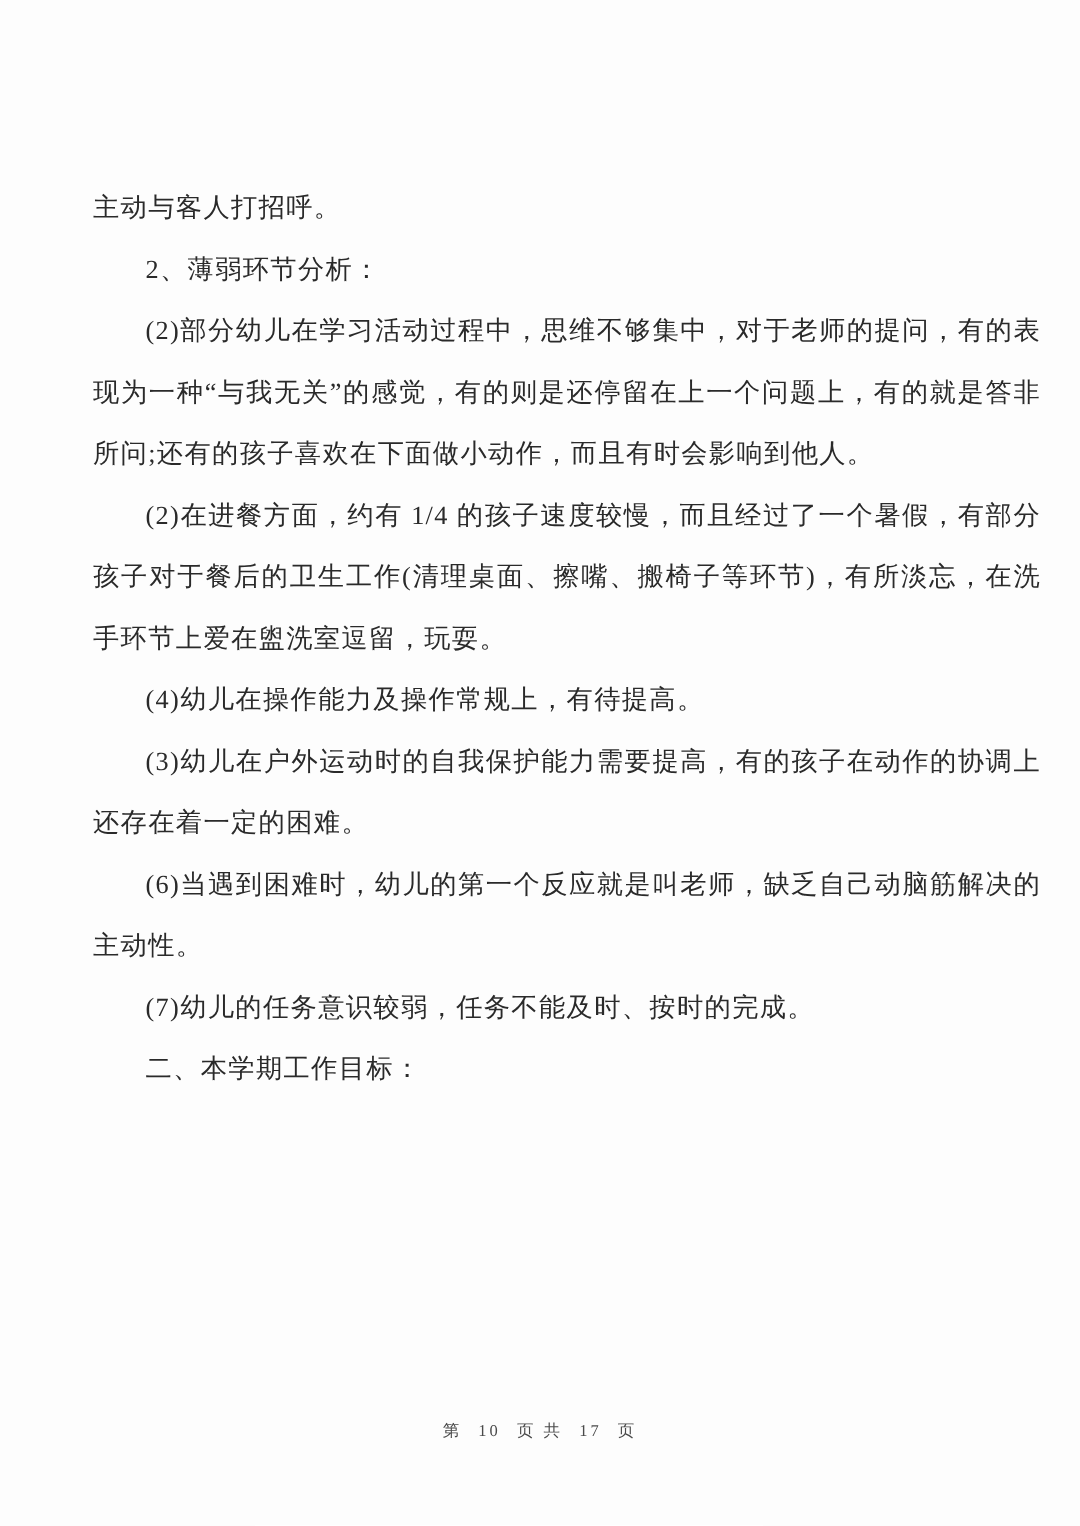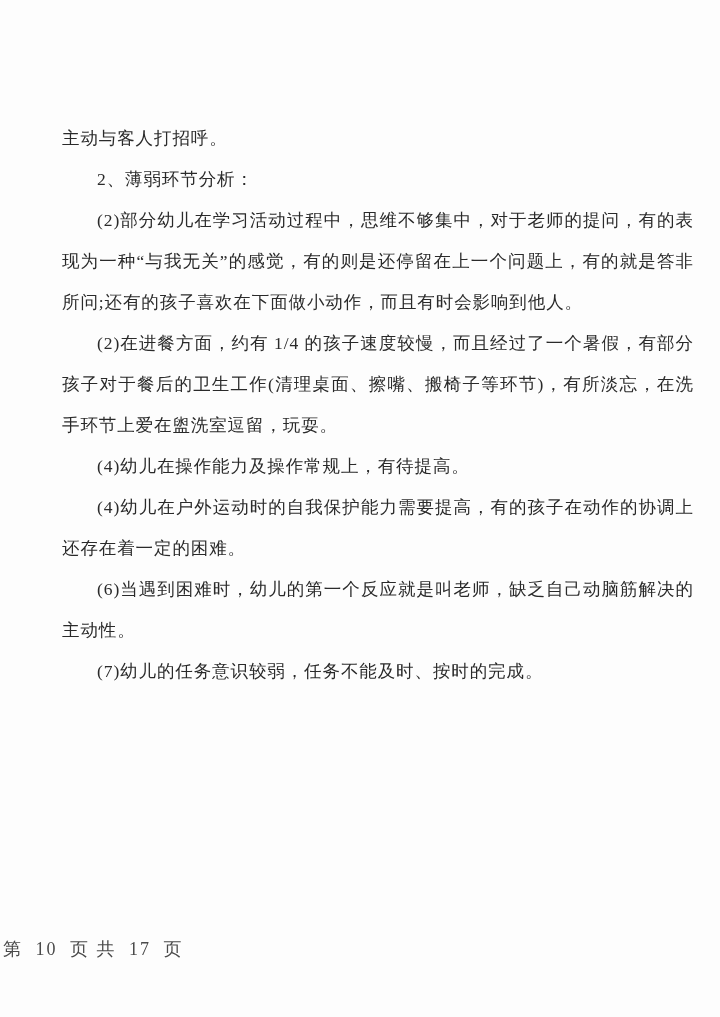--- a/index.html
+++ b/index.html
@@ -29,45 +29,46 @@
     text-indent: 0;
   }
   .para.indent {
     text-indent: 2em;
   }
   .footer {
     position: absolute;
     left: 0;
     right: 0;
     bottom: 56px;
-    text-align: left;
-    font-size: 18px;
+    text-align: center;
+    font-size: 11px;
     letter-spacing: 2px;
     color: #4a4a4a;
     font-family: "Liberation Serif", "DejaVu Serif", serif;
   }
   .footer .num {
     display: inline-block;
     padding: 0 3px;
   }
 </style>
 </head>
 <body>
 
 <div class="page">
 
   <div class="doc-body">
     <p class="para">主动与客人打招呼。</p>
     <p class="para indent">2、薄弱环节分析：</p>
     <p class="para indent">(2)部分幼儿在学习活动过程中，思维不够集中，对于老师的提问，有的表现为一种“与我无关”的感觉，有的则是还停留在上一个问题上，有的就是答非所问;还有的孩子喜欢在下面做小动作，而且有时会影响到他人。</p>
     <p class="para indent">(2)在进餐方面，约有 1/4 的孩子速度较慢，而且经过了一个暑假，有部分孩子对于餐后的卫生工作(清理桌面、擦嘴、搬椅子等环节)，有所淡忘，在洗手环节上爱在盥洗室逗留，玩耍。</p>
     <p class="para indent">(4)幼儿在操作能力及操作常规上，有待提高。</p>
-    <p class="para indent">(4)幼儿在户外运动时的自我保护能力需要提高，有的孩子在动作的协调上还存在着一定的困难。</p>
+    <p class="para indent">(3)幼儿在户外运动时的自我保护能力需要提高，有的孩子在动作的协调上还存在着一定的困难。</p>
     <p class="para indent">(6)当遇到困难时，幼儿的第一个反应就是叫老师，缺乏自己动脑筋解决的主动性。</p>
     <p class="para indent">(7)幼儿的任务意识较弱，任务不能及时、按时的完成。</p>
+    <p class="para indent">二、本学期工作目标：</p>
   </div>
 
   <div class="footer">
     <span class="num">第</span>
     <span class="num">10</span>
     <span class="num">页 共</span>
     <span class="num">17</span>
     <span class="num">页</span>
   </div>
 

